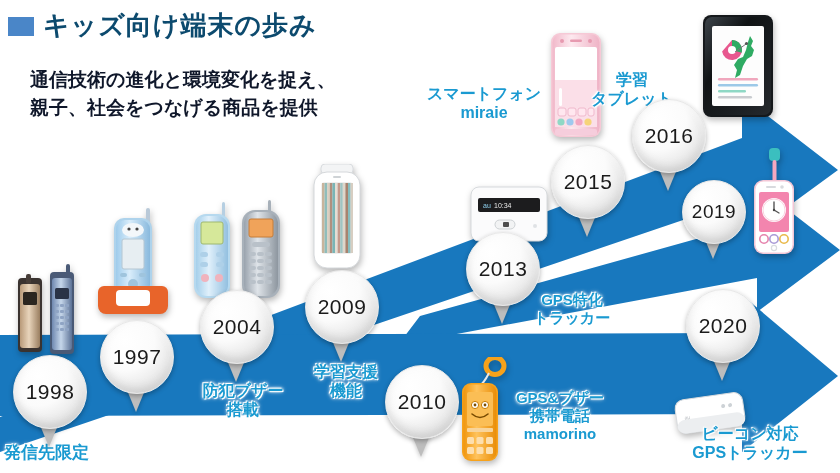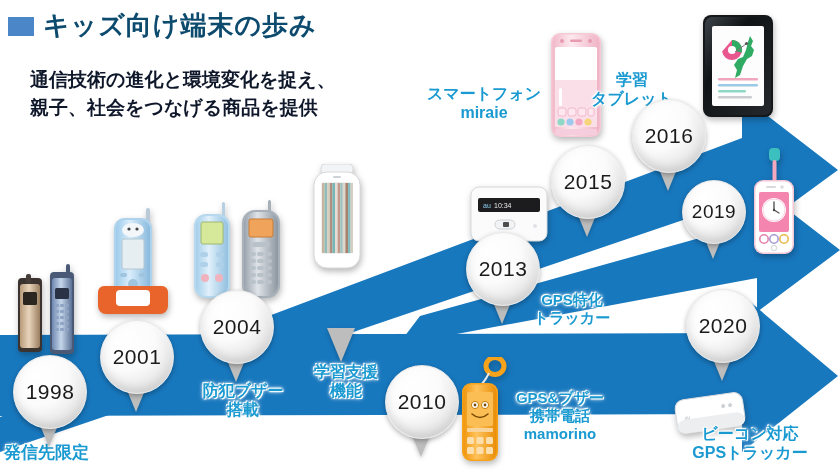--- a/index.html
+++ b/index.html
@@ -347,33 +347,36 @@
   <div class="pin" style="left:13px;top:355px;">
     <div class="tail"></div>
     <div class="ball">
       <span>1998</span>
     </div>
   </div>
 
   <div class="pin" style="left:100px;top:320px;">
     <div class="tail"></div>
     <div class="ball">
-      <span>2001</span>
+      <span>1997</span>
     </div>
   </div>
 
   <div class="pin" style="left:200px;top:290px;">
     <div class="tail"></div>
     <div class="ball">
       <span>2004</span>
     </div>
   </div>
 
   <div class="pin" style="left:305px;top:270px;">
     <div class="tail"></div>
+    <div class="ball">
+      <span>2009</span>
+    </div>
   </div>
 
   <div class="pin" style="left:385px;top:365px;">
     <div class="tail"></div>
     <div class="ball">
       <span>2010</span>
     </div>
   </div>
 
   <div class="pin" style="left:466px;top:232px;">

